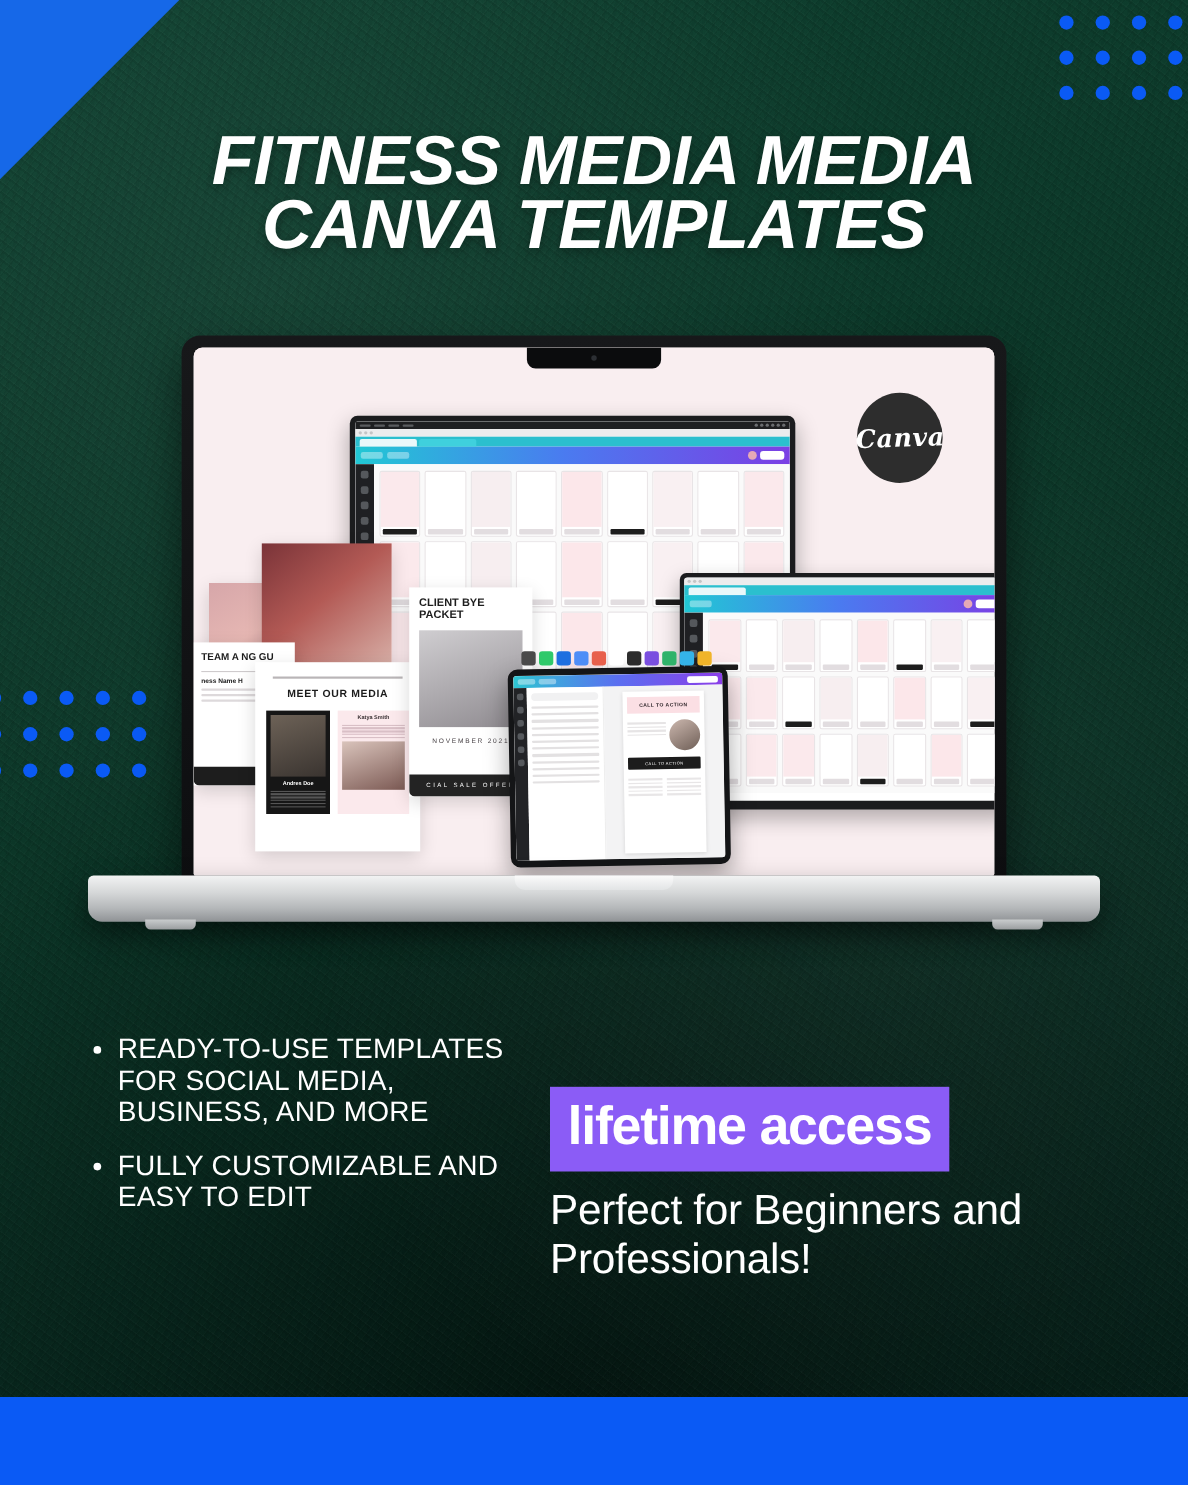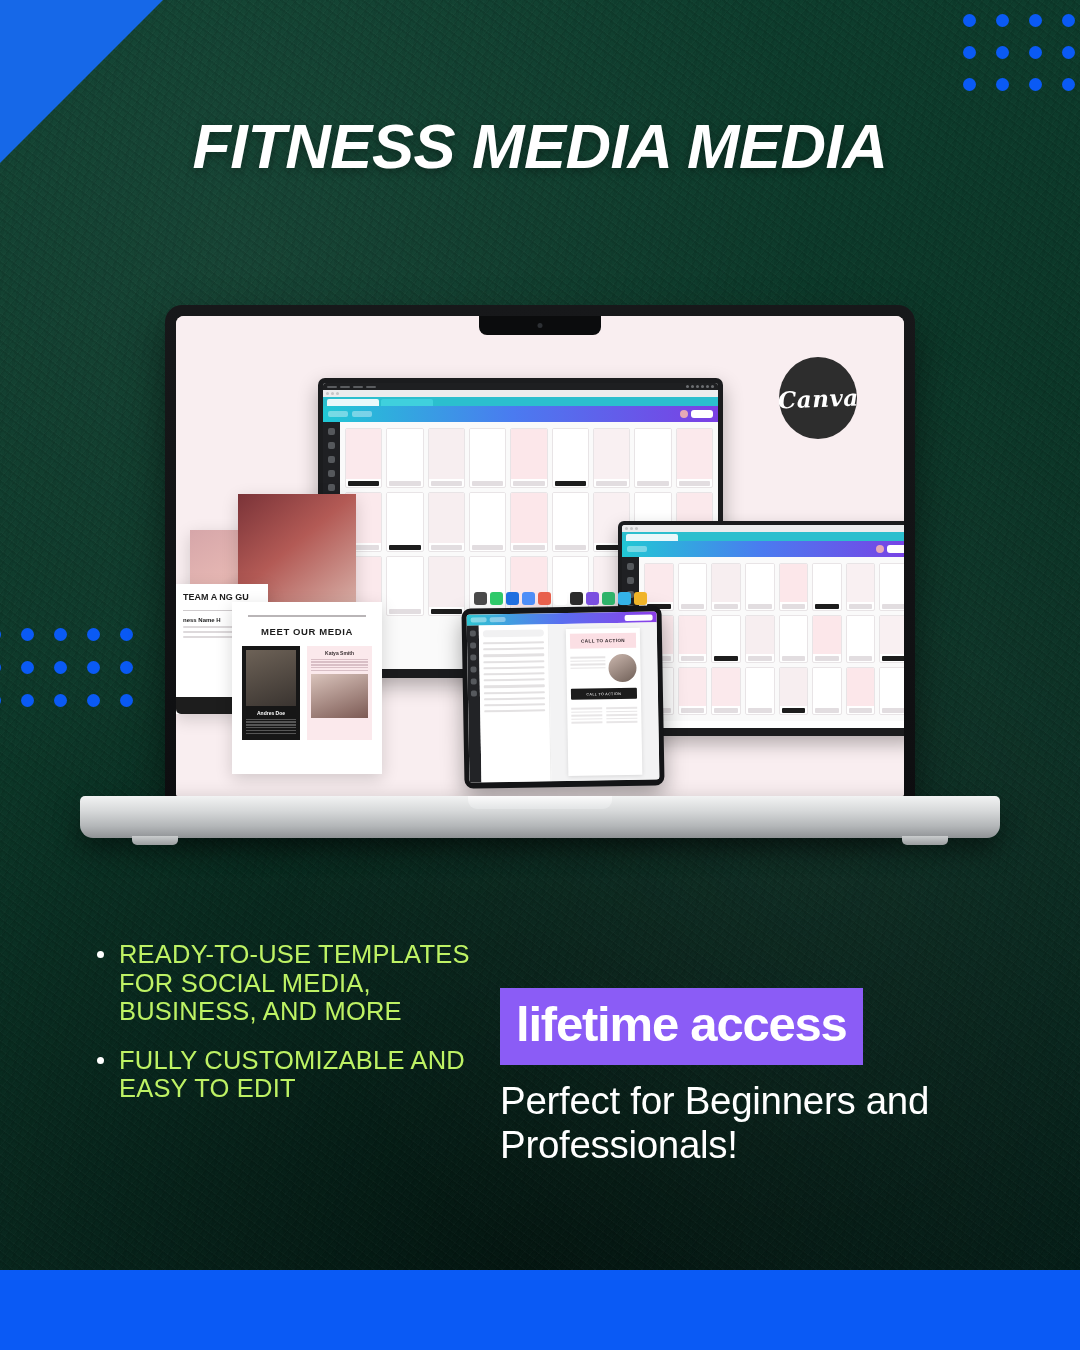--- a/index.html
+++ b/index.html
@@ -238,21 +238,21 @@
   #tablet .page .blk div { flex:1; }
   #tablet .page .blk i { display:block; height:1.5px; background:#e8e6e7; margin:2px 0; }
 
   
   #dock {
     position:absolute; left:298px; top:276px; display:flex; gap:3px; z-index:20;
   }
   #dock i { width:13px; height:13px; border-radius:3px; display:block; }
 
   
-  #bullets { position:absolute; left:88px; top:940px; width:400px; color:#bef264; }
+  #bullets { position:absolute; left:76px; top:940px; width:400px; color:#ffffff; }
   #bullets li {
     list-style:none; position:relative; padding-left:31px;
     font-size:25.5px; line-height:1.12; letter-spacing:.2px; margin-bottom:20px;
     text-transform:uppercase;
   }
   #bullets li::before {
     content:""; position:absolute; left:9px; top:11px;
     width:7px; height:7px; border-radius:50%; background:#fff;
   }
 
@@ -302,20 +302,21 @@
     <div class="dot"></div>
     <div class="dot"></div>
     <div class="dot"></div>
     <div class="dot"></div>
     <div class="dot"></div>
     <div class="dot"></div>
   </div>
 
 <h1 id="title">
   <span class="l1">FITNESS MEDIA MEDIA</span>
+  <span class="l2">CANVA TEMPLATES</span>
 </h1>
 
 <div id="laptop">
 
   <div id="lid">
     <div id="screen">
       <div id="notch"></div>
 
       <div id="scene">
 
@@ -640,20 +641,26 @@
                   <i></i>
                   <i></i>
                   <i></i>
                   <i></i>
                 </div>
               <div class="pic"></div>
             </div>
           </div>
         </div>
 
+        <div class="sheet" id="sheet-packet">
+          <div class="t">CLIENT BYE PACKET</div>
+          <div class="pic"></div>
+          <div class="dt">NOVEMBER 2021</div>
+          <div class="foot">CIAL SALE OFFER</div>
+        </div>
 
         <div id="dock">
             <i style="background: rgb(74, 74, 74);"></i>
             <i style="background: rgb(47, 201, 106);"></i>
             <i style="background: rgb(31, 111, 224);"></i>
             <i style="background: rgb(78, 142, 247);"></i>
             <i style="background: rgb(232, 96, 76);"></i>
             <i style="background: rgb(255, 255, 255);"></i>
             <i style="background: rgb(44, 44, 44);"></i>
             <i style="background: rgb(122, 79, 224);"></i>

